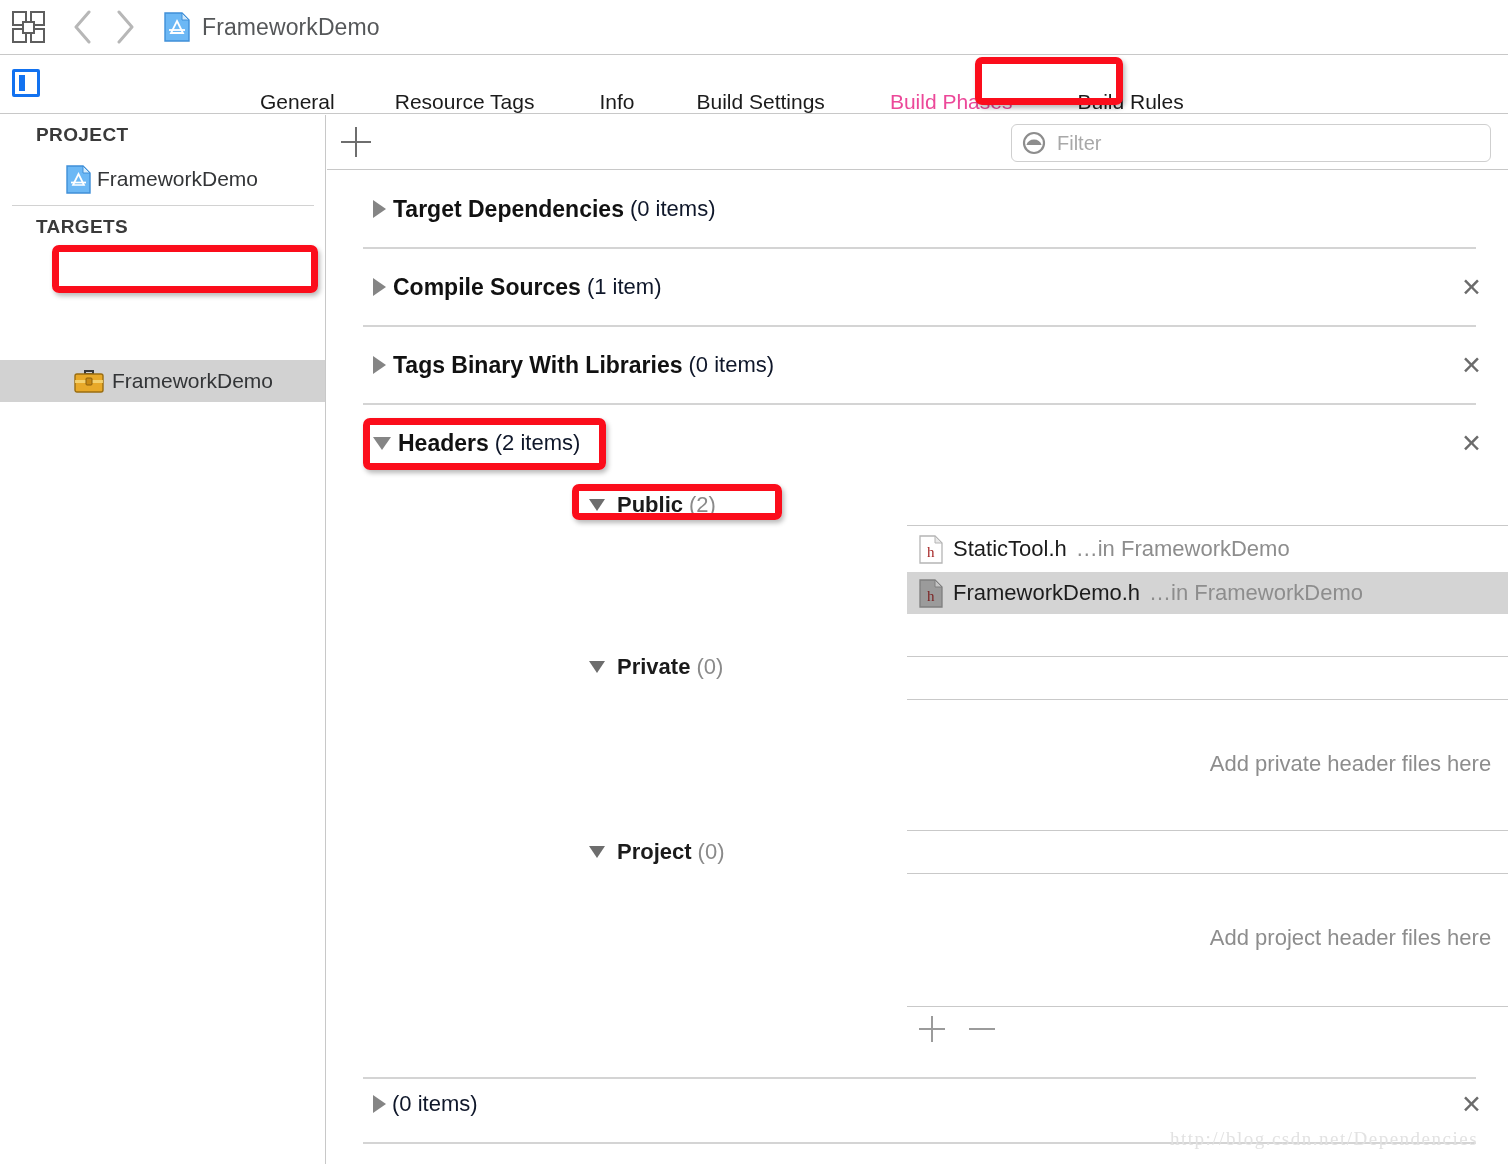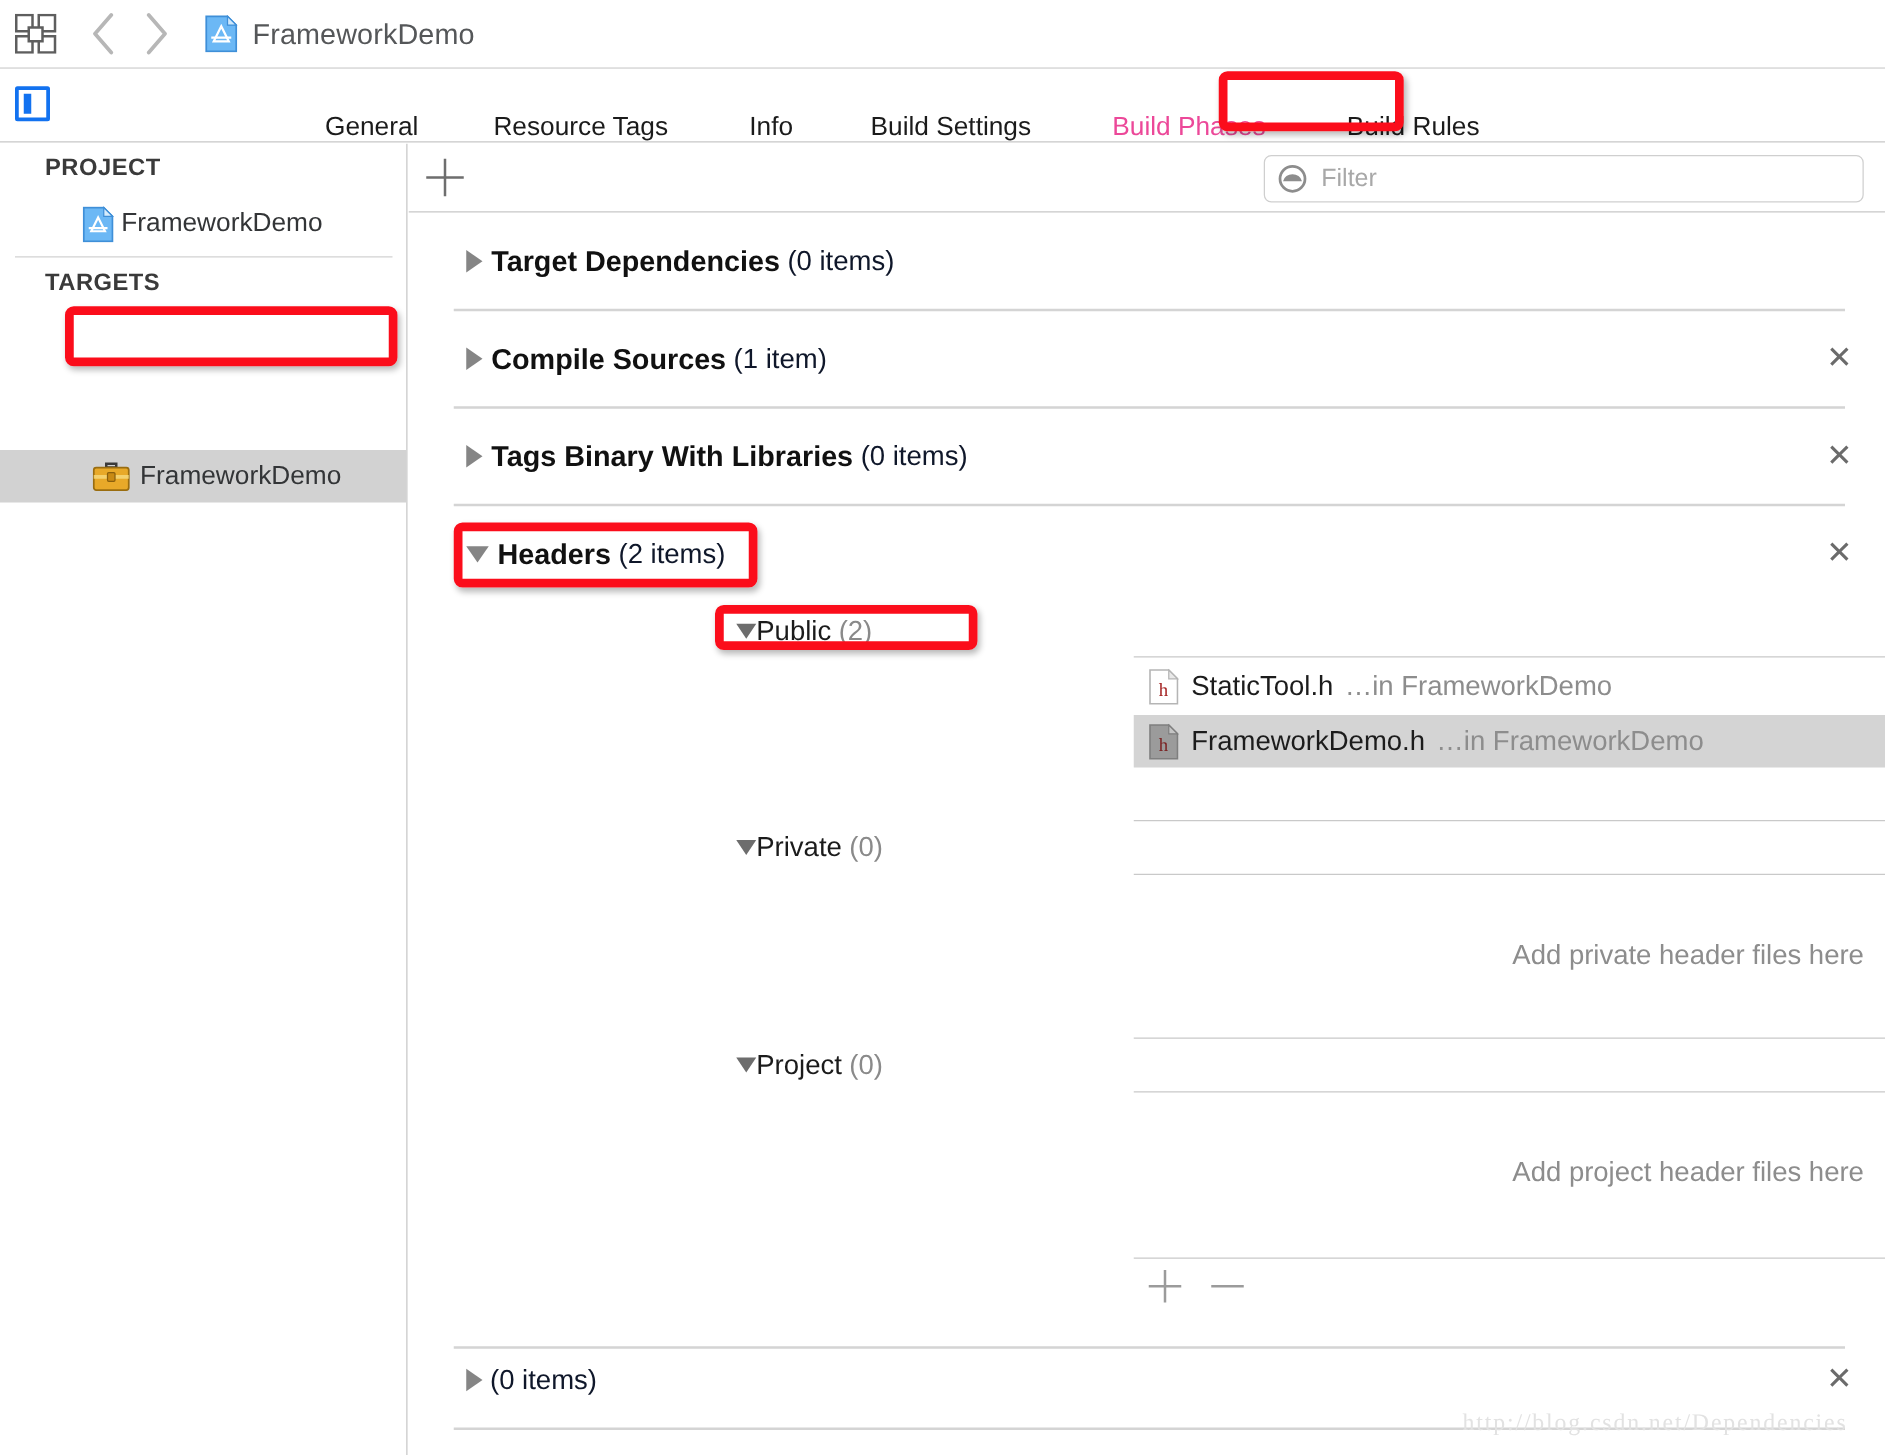--- a/index.html
+++ b/index.html
@@ -190,21 +190,21 @@
     position: absolute; left: 0; width: 1181px;
     display: flex; align-items: center;
   }
   .sub .disc {
     margin-left: 262px; width: 0; height: 0;
     border-style: solid;
     border-width: 12px 8px 0 8px;
     border-color: #6d6d6d transparent transparent transparent;
   }
   .sub .stitle {
-    margin-left: 0; font-size: 22px; font-weight: normal; color: #1b1b1b;
+    margin-left: 12px; font-size: 22px; font-weight: bold; color: #1b1b1b;
   }
   .sub .scount {
     margin-left: 6px; font-size: 22px; font-weight: normal; color: #8a8a8a;
   }
   .subrule {
     position: absolute; left: 580px; width: 887px; height: 1px;
     background: #c9c9c9;
   }
   .file-row {
     position: absolute; left: 580px; width: 887px; height: 42px;
@@ -391,21 +391,21 @@
           <path d="M1,1 H16 L23,8 V28 H1 Z" fill="#9b9b9b" stroke="#7f7f7f" stroke-width="1.3"></path>
           <path d="M16,1 L23,8 H16 Z" fill="#c4c4c4" stroke="#7f7f7f" stroke-width="1"></path>
           <text x="8" y="22" font-family="Liberation Serif, serif" font-size="15" fill="#7a1f1f">h</text>
         </svg>
       </span>
       <span class="file-name">FrameworkDemo.h</span>
       <span class="file-loc">…in FrameworkDemo</span>
     </div>
 
     <div class="subrule" style="top:541px;"></div>
-    <div class="sub" style="top:545px;height:36px;">
+    <div class="sub" style="top:534px;height:36px;">
       <span class="disc"></span>
       <span class="stitle">Private</span>
       <span class="scount">(0)</span>
     </div>
     <div class="subrule" style="top:584px;"></div>
     <div class="empty-hint" style="top:636px;">Add private header files here</div>
 
     <div class="subrule" style="top:715px;"></div>
     <div class="sub" style="top:719px;height:36px;">
       <span class="disc"></span>

